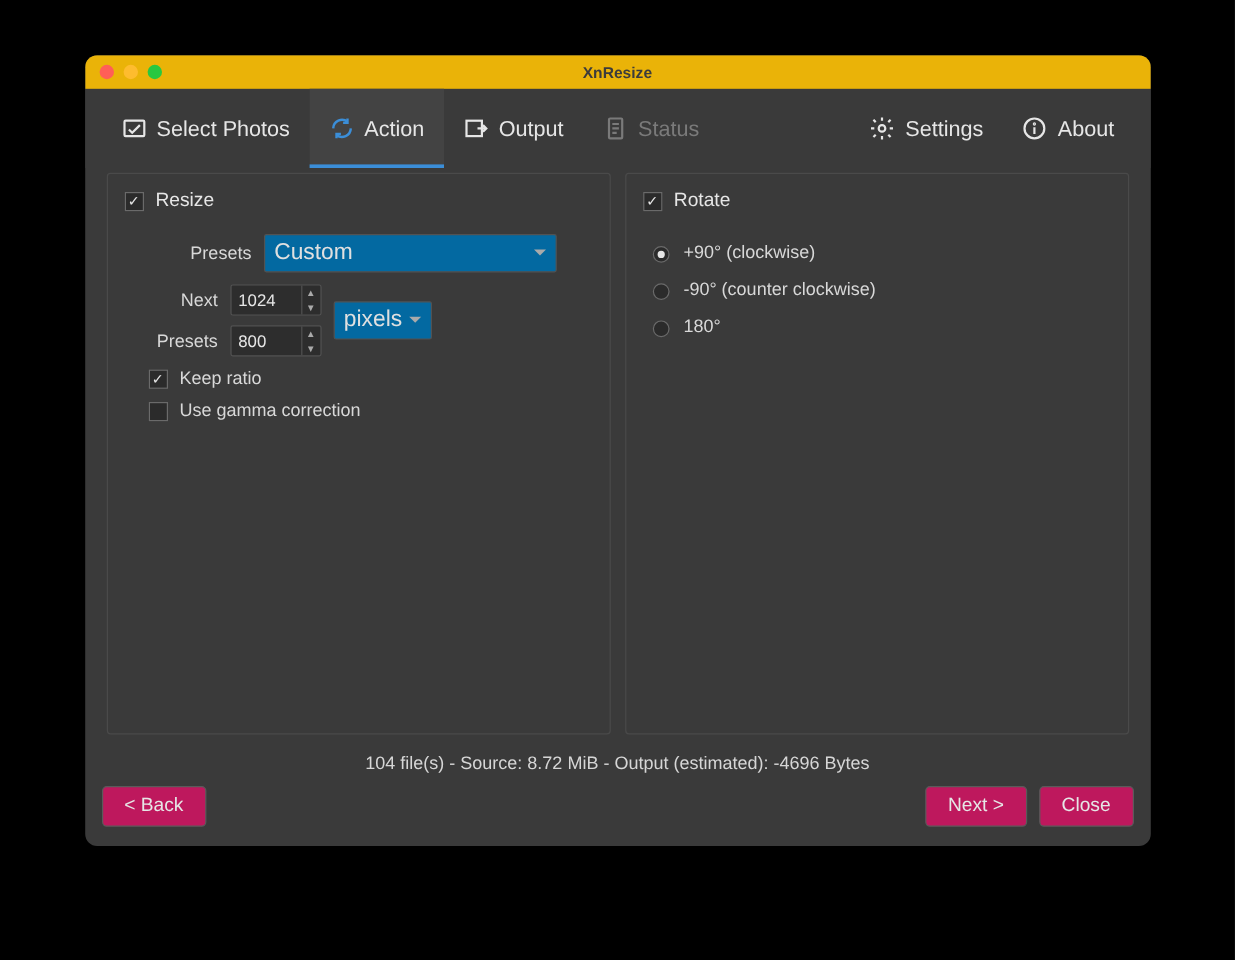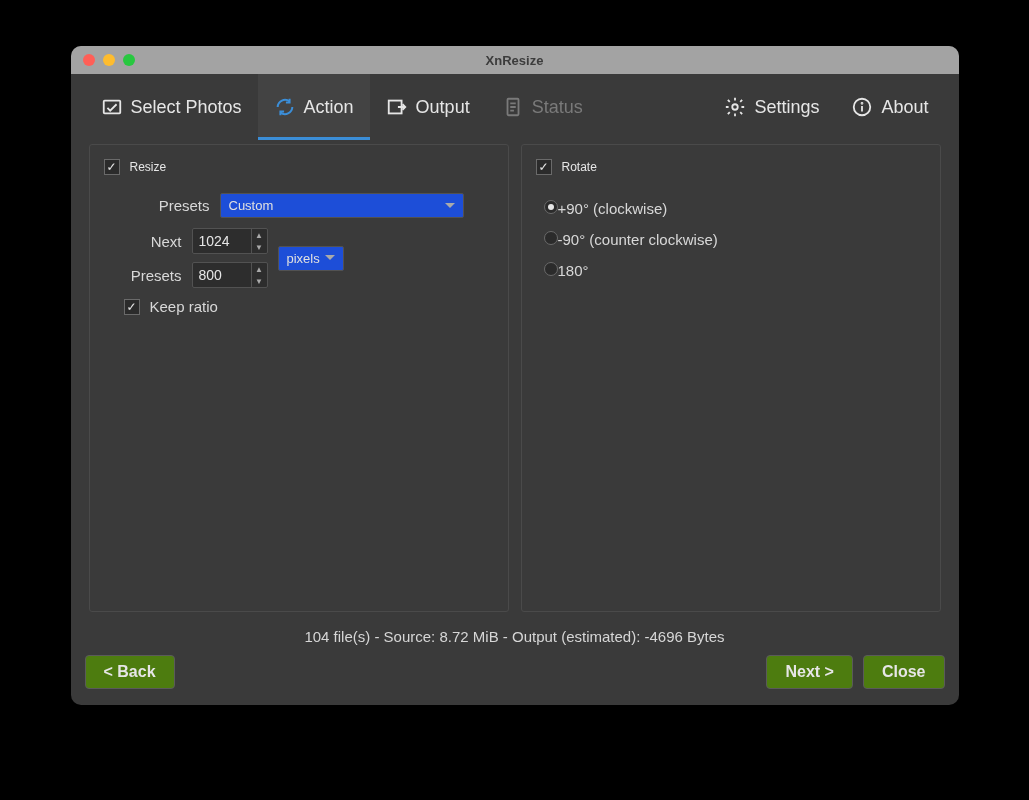--- a/index.html
+++ b/index.html
@@ -16,21 +16,21 @@
 .window {
   width: 888px;
   margin-top: 46px;
   background: #3a3a3a;
   border-radius: 10px;
   overflow: hidden;
   box-shadow: 0 10px 40px rgba(0,0,0,0.6);
 }
 .titlebar {
   height: 28px;
-  background: #a3a3a3;
+  background: #eab308;
   display: flex;
   align-items: center;
   position: relative;
 }
 .traffic-lights {
   display: flex;
   gap: 8px;
   padding-left: 12px;
 }
 .dot { width: 12px; height: 12px; border-radius: 50%; }
@@ -87,21 +87,21 @@
   flex: 1;
   border: 1px solid #4a4a4a;
   border-radius: 3px;
   padding: 14px 14px 14px 14px;
   min-height: 468px;
 }
 .panel-header {
   display: flex;
   align-items: center;
   gap: 10px;
-  font-size: 12px;
+  font-size: 16px;
   color: #e6e6e6;
   margin-bottom: 18px;
 }
 .checkbox {
   width: 16px; height: 16px;
   border: 1px solid #6a6a6a;
   background: #2b2b2b;
   display: inline-flex;
   align-items: center;
   justify-content: center;
@@ -117,40 +117,40 @@
   display: flex;
   align-items: center;
   gap: 10px;
   margin-bottom: 10px;
   color: #d8d8d8;
   font-size: 15px;
 }
 .form-row .label { text-align: right; width: 78px; }
 .form-row.indented { padding-left: 28px; }
 .select {
-  background: #1d4ed8;
+  background: #0369a1;
   border: 1px solid #525252;
   color: #e0e0e0;
   padding: 4px 26px 4px 8px;
-  font-size: 13px;
+  font-size: 19px;
   position: relative;
   border-radius: 2px;
   cursor: pointer;
 }
 .select::after {
   content: "";
   position: absolute;
   right: 8px; top: 50%;
   transform: translateY(-30%);
   border: 5px solid transparent;
   border-top-color: #aaa;
 }
 .select.wide { width: 244px; }
 .select.med { width: 120px; }
-.select.sm { width: 66px; }
+.select.sm { width: 82px; }
 .select.resample { width: 164px; }
 .spinbox {
   display: flex;
   align-items: stretch;
   background: #2d2d2d;
   border: 1px solid #525252;
   border-radius: 2px;
 }
 .spinbox input {
   background: transparent;
@@ -171,21 +171,22 @@
   flex: 1;
   display: flex;
   align-items: center;
   justify-content: center;
   font-size: 8px;
   color: #aaa;
   cursor: pointer;
 }
 .radio-row {
   display: flex;
-  align-items: flex-start;
+  align-items: flex-end;
+  gap: 12px;
   color: #d8d8d8;
   font-size: 15px;
   padding: 7px 0 7px 8px;
 }
 .radio {
   width: 14px; height: 14px;
   border-radius: 50%;
   border: 1px solid #6a6a6a;
   background: #2b2b2b;
   position: relative;
@@ -205,28 +206,27 @@
   font-size: 15px;
   padding: 8px 0 10px 0;
 }
 .buttonbar {
   display: flex;
   padding: 0 14px 16px 14px;
   gap: 10px;
 }
 .buttonbar-spacer { flex: 1; }
 .btn {
-  background: #4d7c0f;
+  background: #be185d;
   color: #e6e6e6;
   border: 1px solid #5a5a5a;
   border-radius: 4px;
   padding: 7px 18px;
   font-size: 16px;
   cursor: pointer;
-  font-weight: bold;
 }
 .dims-group { display:flex; flex-direction:column; gap:8px; }
 .dims-row { display:flex; align-items:center; gap:10px; }
 </style>
 </head>
 <body>
 
 <div class="window">
   <div class="titlebar">
     <div class="traffic-lights">
@@ -339,20 +339,24 @@
         </div>
         <div class="select sm">
           <span>pixels</span>
         </div>
       </div>
 
       <div class="form-row checkbox-row" style="padding-left:20px; margin-top:6px">
         <span class="checkbox checked"></span>
         <span>Keep ratio</span>
       </div>
+      <div class="form-row checkbox-row" style="padding-left:20px">
+        <span class="checkbox"></span>
+        <span>Use gamma correction</span>
+      </div>
 
     </div>
 
     <div class="panel">
       <div class="panel-header">
         <span class="checkbox checked"></span>
         <span>Rotate</span>
       </div>
       <div class="radio-row">
         <span class="radio checked"></span>

